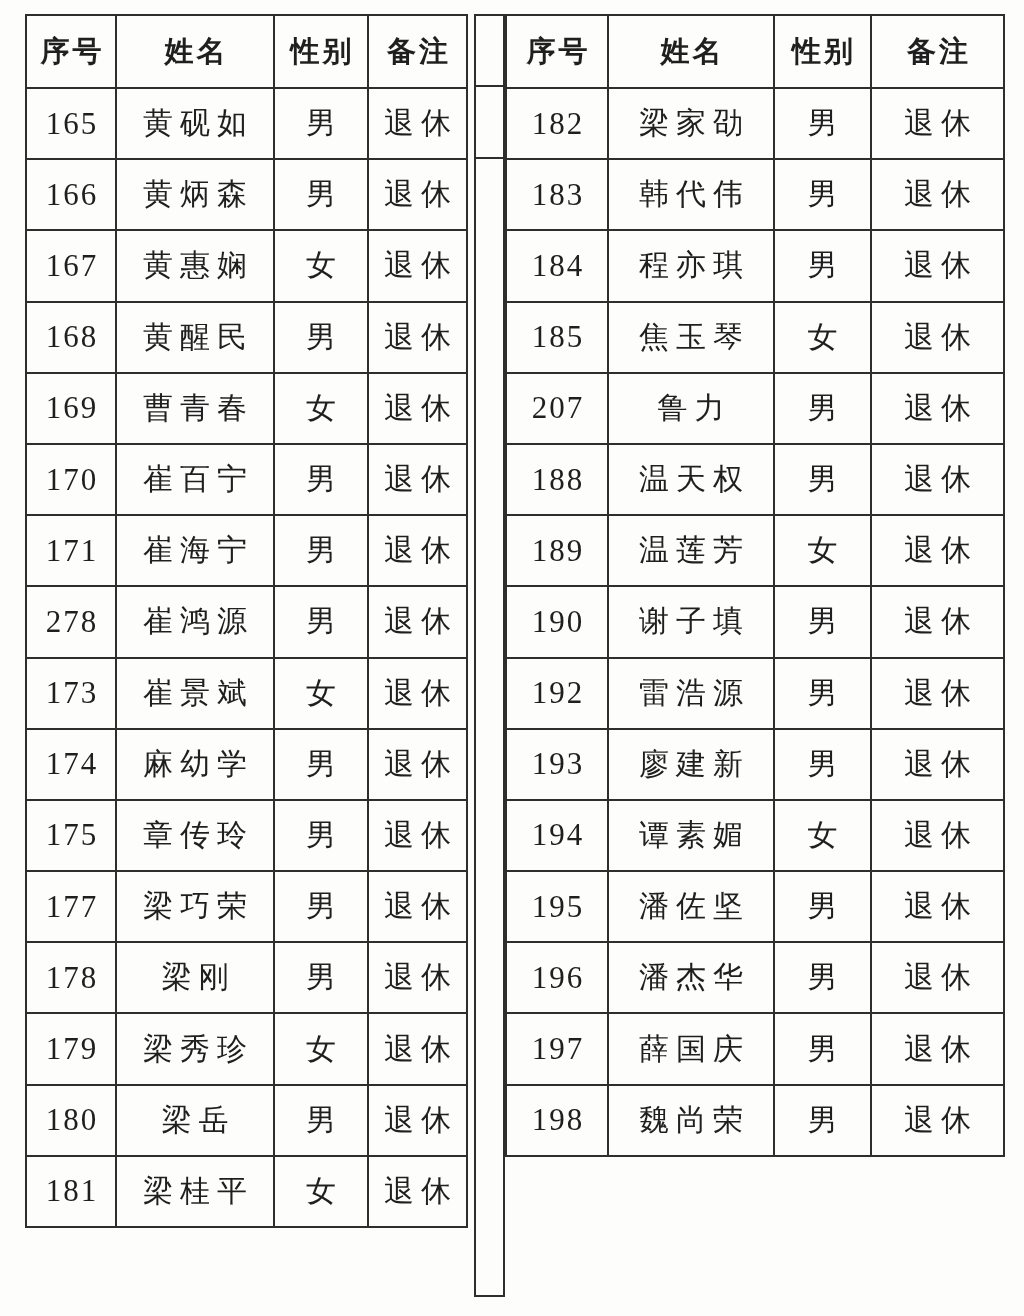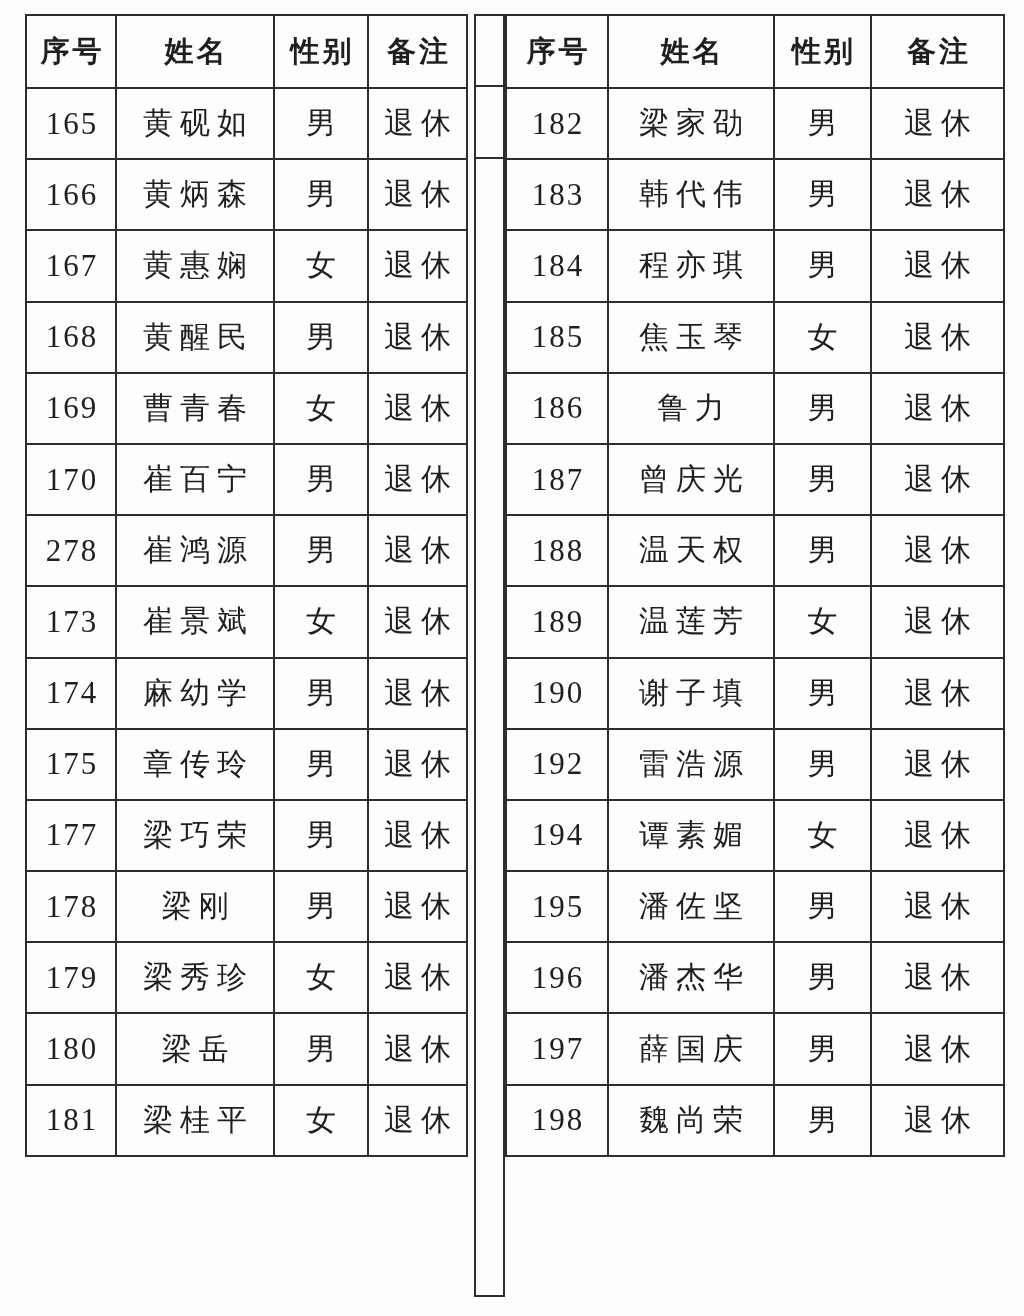--- a/index.html
+++ b/index.html
@@ -99,20 +99,26 @@
         <td class="c-gender">女</td>
         <td class="c-remark">退休</td>
       </tr>
       <tr>
         <td class="c-no">170</td>
         <td class="c-name">崔百宁</td>
         <td class="c-gender">男</td>
         <td class="c-remark">退休</td>
       </tr>
       <tr>
+        <td class="c-no">171</td>
+        <td class="c-name">崔海宁</td>
+        <td class="c-gender">男</td>
+        <td class="c-remark">退休</td>
+      </tr>
+      <tr>
         <td class="c-no">278</td>
         <td class="c-name">崔鸿源</td>
         <td class="c-gender">男</td>
         <td class="c-remark">退休</td>
       </tr>
       <tr>
         <td class="c-no">173</td>
         <td class="c-name">崔景斌</td>
         <td class="c-gender">女</td>
         <td class="c-remark">退休</td>
@@ -201,28 +207,22 @@
         <td class="c-gender">男</td>
         <td class="c-remark">退休</td>
       </tr>
       <tr>
         <td class="c-no">185</td>
         <td class="c-name">焦玉琴</td>
         <td class="c-gender">女</td>
         <td class="c-remark">退休</td>
       </tr>
       <tr>
-        <td class="c-no">186</td>
+        <td class="c-no">207</td>
         <td class="c-name">鲁力</td>
-        <td class="c-gender">男</td>
-        <td class="c-remark">退休</td>
-      </tr>
-      <tr>
-        <td class="c-no">187</td>
-        <td class="c-name">曾庆光</td>
         <td class="c-gender">男</td>
         <td class="c-remark">退休</td>
       </tr>
       <tr>
         <td class="c-no">188</td>
         <td class="c-name">温天权</td>
         <td class="c-gender">男</td>
         <td class="c-remark">退休</td>
       </tr>
       <tr>
@@ -237,20 +237,26 @@
         <td class="c-gender">男</td>
         <td class="c-remark">退休</td>
       </tr>
       <tr>
         <td class="c-no">192</td>
         <td class="c-name">雷浩源</td>
         <td class="c-gender">男</td>
         <td class="c-remark">退休</td>
       </tr>
       <tr>
+        <td class="c-no">193</td>
+        <td class="c-name">廖建新</td>
+        <td class="c-gender">男</td>
+        <td class="c-remark">退休</td>
+      </tr>
+      <tr>
         <td class="c-no">194</td>
         <td class="c-name">谭素媚</td>
         <td class="c-gender">女</td>
         <td class="c-remark">退休</td>
       </tr>
       <tr>
         <td class="c-no">195</td>
         <td class="c-name">潘佐坚</td>
         <td class="c-gender">男</td>
         <td class="c-remark">退休</td>

